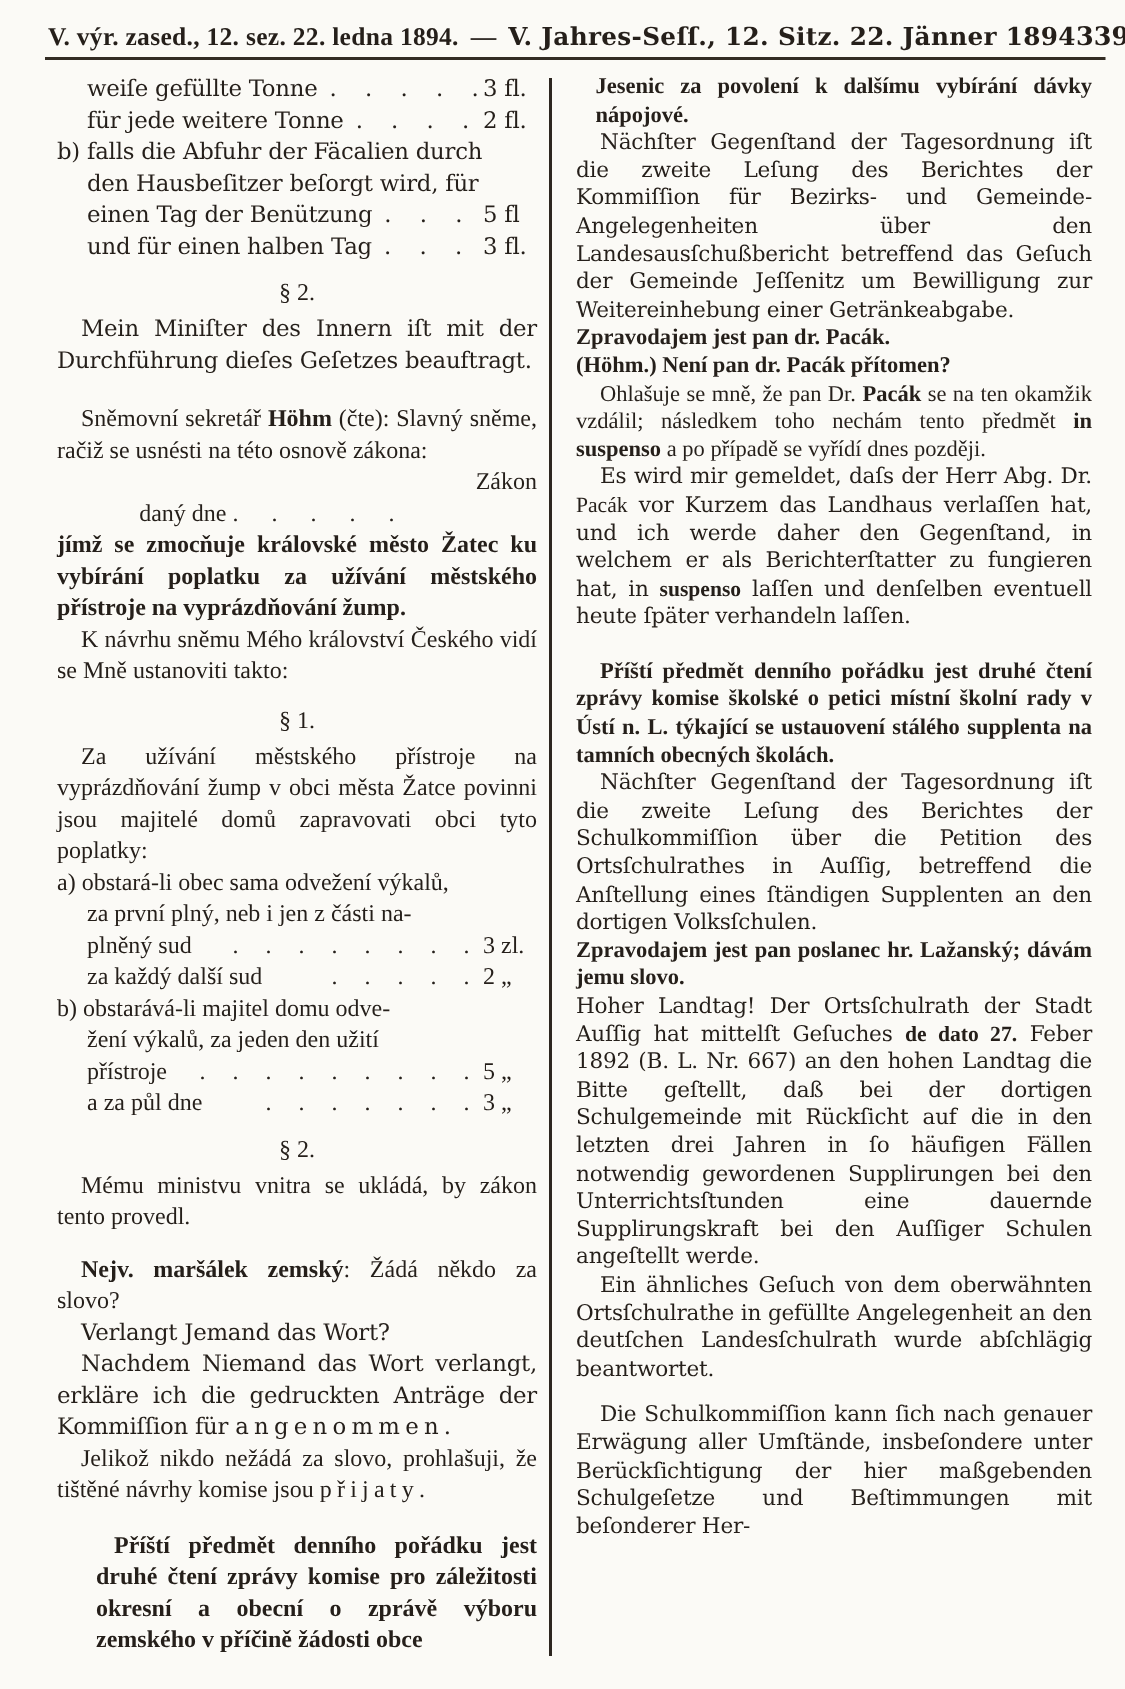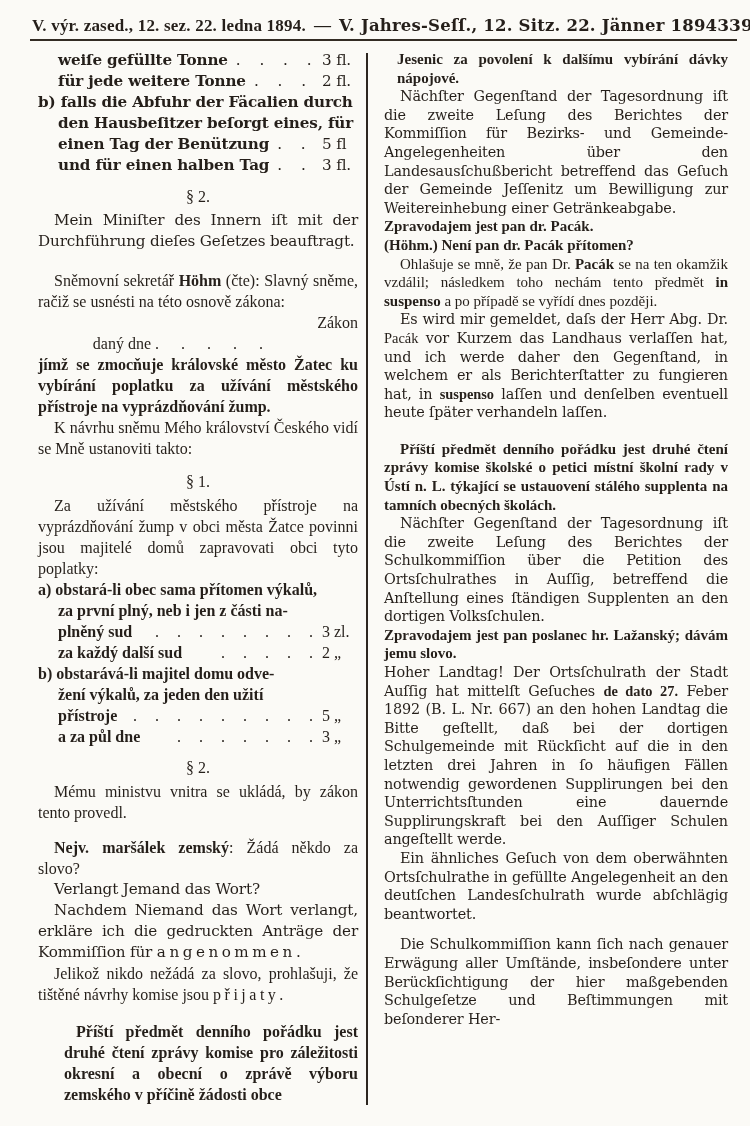--- a/index.html
+++ b/index.html
@@ -37,21 +37,21 @@
   .col-right .de{font-size:14.4px;}
   .ant{font-family:"Liberation Serif",serif;letter-spacing:0;}
   .sp{letter-spacing:3.5px;}
   .dots{letter-spacing:9px;}
   .announcement{margin-left:26px;font-weight:bold;}
   .announcement.tind{text-indent:12px;}
   .announcement-cont{margin-left:13px;font-weight:bold;}
   
   .fee-line{display:flex;align-items:baseline;}
   .fee-line.ind{padding-left:20px;}
-  .fee-line .ft{white-space:nowrap;font-weight:bold;}
+  .fee-line .ft{white-space:nowrap;}
   .fee-line .fd{flex:1;overflow:hidden;white-space:nowrap;text-align:right;
                 letter-spacing:7px;margin:0 2px 0 8px;}
   .fee-line .fv{white-space:nowrap;min-width:36px;text-align:left;}
 </style>
 </head>
 <body>
 
 <header class="pagehead">
   <div class="ph-left">
     <span class="ph-cz">V. výr. zased., 12. sez. 22. ledna 1894.</span>
@@ -74,21 +74,21 @@
           <span class="ft">für jede weitere Tonne</span>
           <span class="fd">. . . . .</span>
           <span class="fv">2 fl.</span>
         </div>
       </div>
       <div class="feelines de">
         <div class="fee-line">
           <span class="ft">b) falls die Abfuhr der Fäcalien durch</span>
         </div>
         <div class="fee-line ind">
-          <span class="ft">den Hausbeſitzer beſorgt eines, für</span>
+          <span class="ft">den Hausbeſitzer beſorgt wird, für</span>
         </div>
         <div class="fee-line ind">
           <span class="ft">einen Tag der Benützung</span>
           <span class="fd">. . . .</span>
           <span class="fv">5 fl</span>
         </div>
         <div class="fee-line ind">
           <span class="ft">und für einen halben Tag</span>
           <span class="fd">. . . .</span>
           <span class="fv">3 fl.</span>
@@ -98,21 +98,21 @@
       <div class="para de tind"><span>Mein Miniſter des Innern iſt mit der Durchführung dieſes Geſetzes beauftragt.</span></div>
       <div class="para cz tind" style="margin-top: 18px;"><span>Sněmovní sekretář </span><span class="bold">Höhm</span><span> (čte): Slavný sněme, račiž se usnésti na této osnově zákona:</span></div>
       <div class="center cz"><span>Zákon</span></div>
       <div class="center cz dany"><span>daný dne </span><span class="dots">. . . . .</span></div>
       <div class="para cz bold"><span>jímž se zmocňuje královské město Žatec ku vybírání poplatku za užívání městského přístroje na vyprázdňování žump.</span></div>
       <div class="para cz tind"><span>K návrhu sněmu Mého království Českého vidí se Mně ustanoviti takto:</span></div>
       <div class="heading" style="margin-top: 12px;">§ 1.</div>
       <div class="para cz tind"><span>Za užívání městského přístroje na vyprázdňování žump v obci města Žatce povinni jsou majitelé domů zapravovati obci tyto poplatky:</span></div>
       <div class="feelines cz">
         <div class="fee-line">
-          <span class="ft">a) obstará-li obec sama přítomen výkalů,</span>
+          <span class="ft">a) obstará-li obec sama odvežení výkalů,</span>
         </div>
         <div class="fee-line ind">
           <span class="ft">za první plný, neb i jen z části na-</span>
         </div>
         <div class="fee-line ind">
           <span class="ft">plněný sud</span>
           <span class="fd">. . . . . . . .</span>
           <span class="fv">3 zl.</span>
         </div>
         <div class="fee-line ind">

